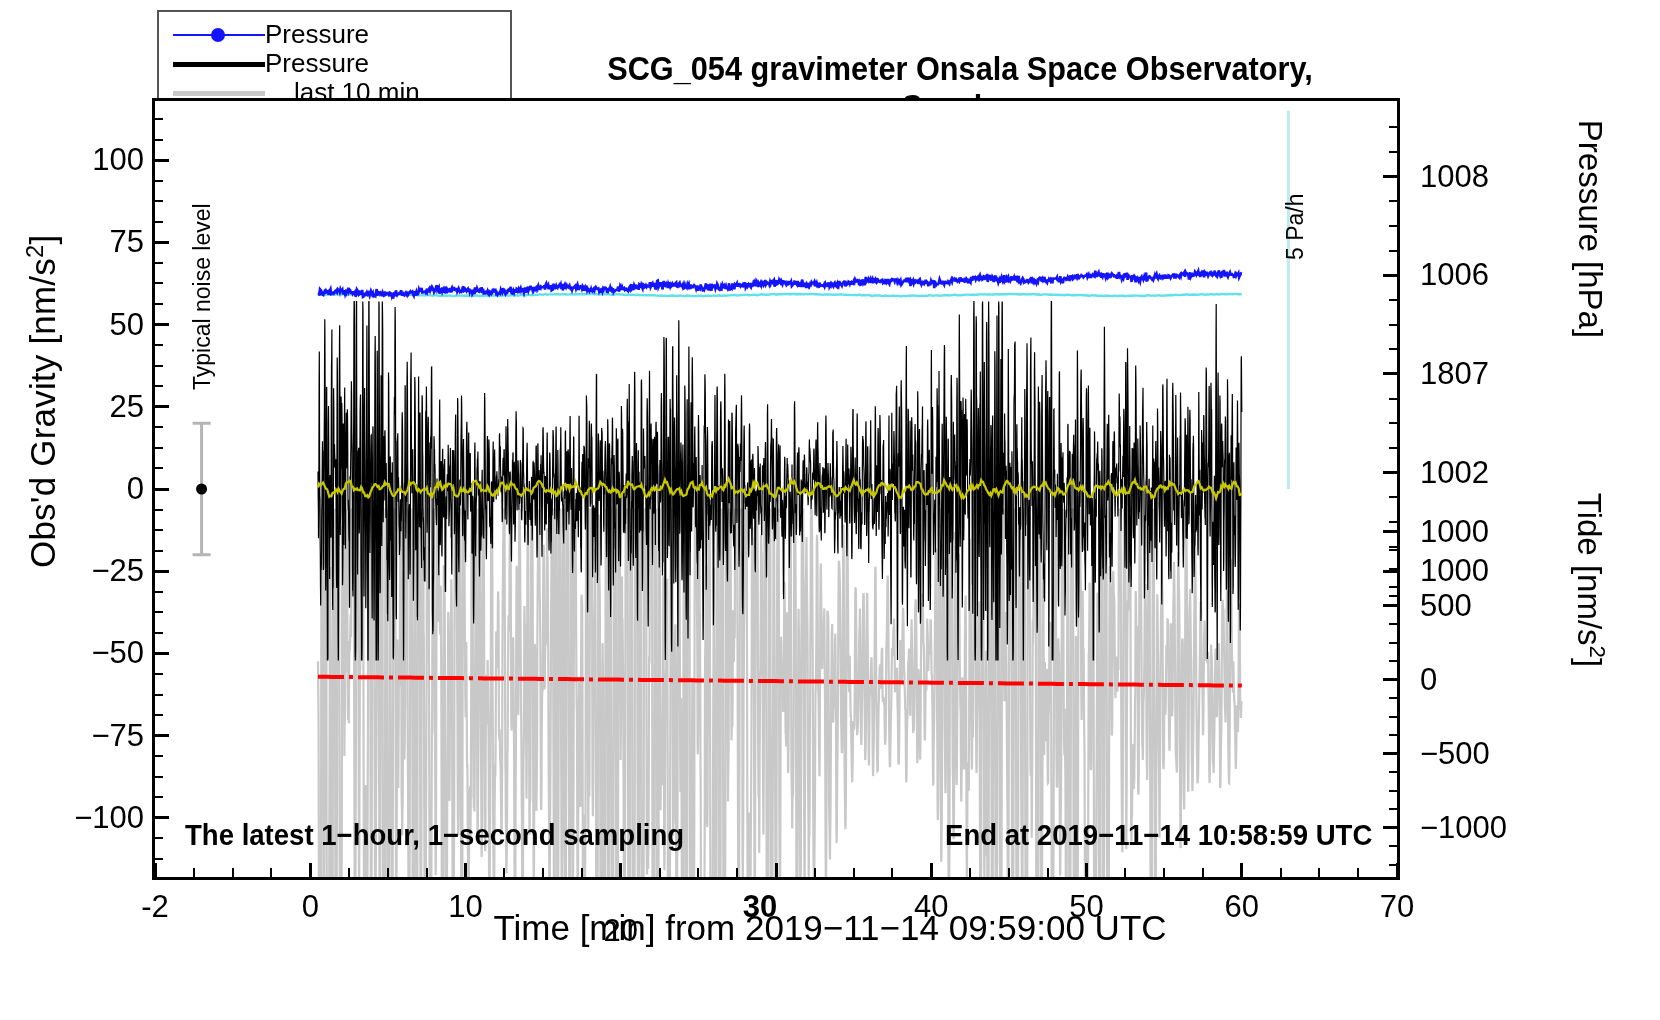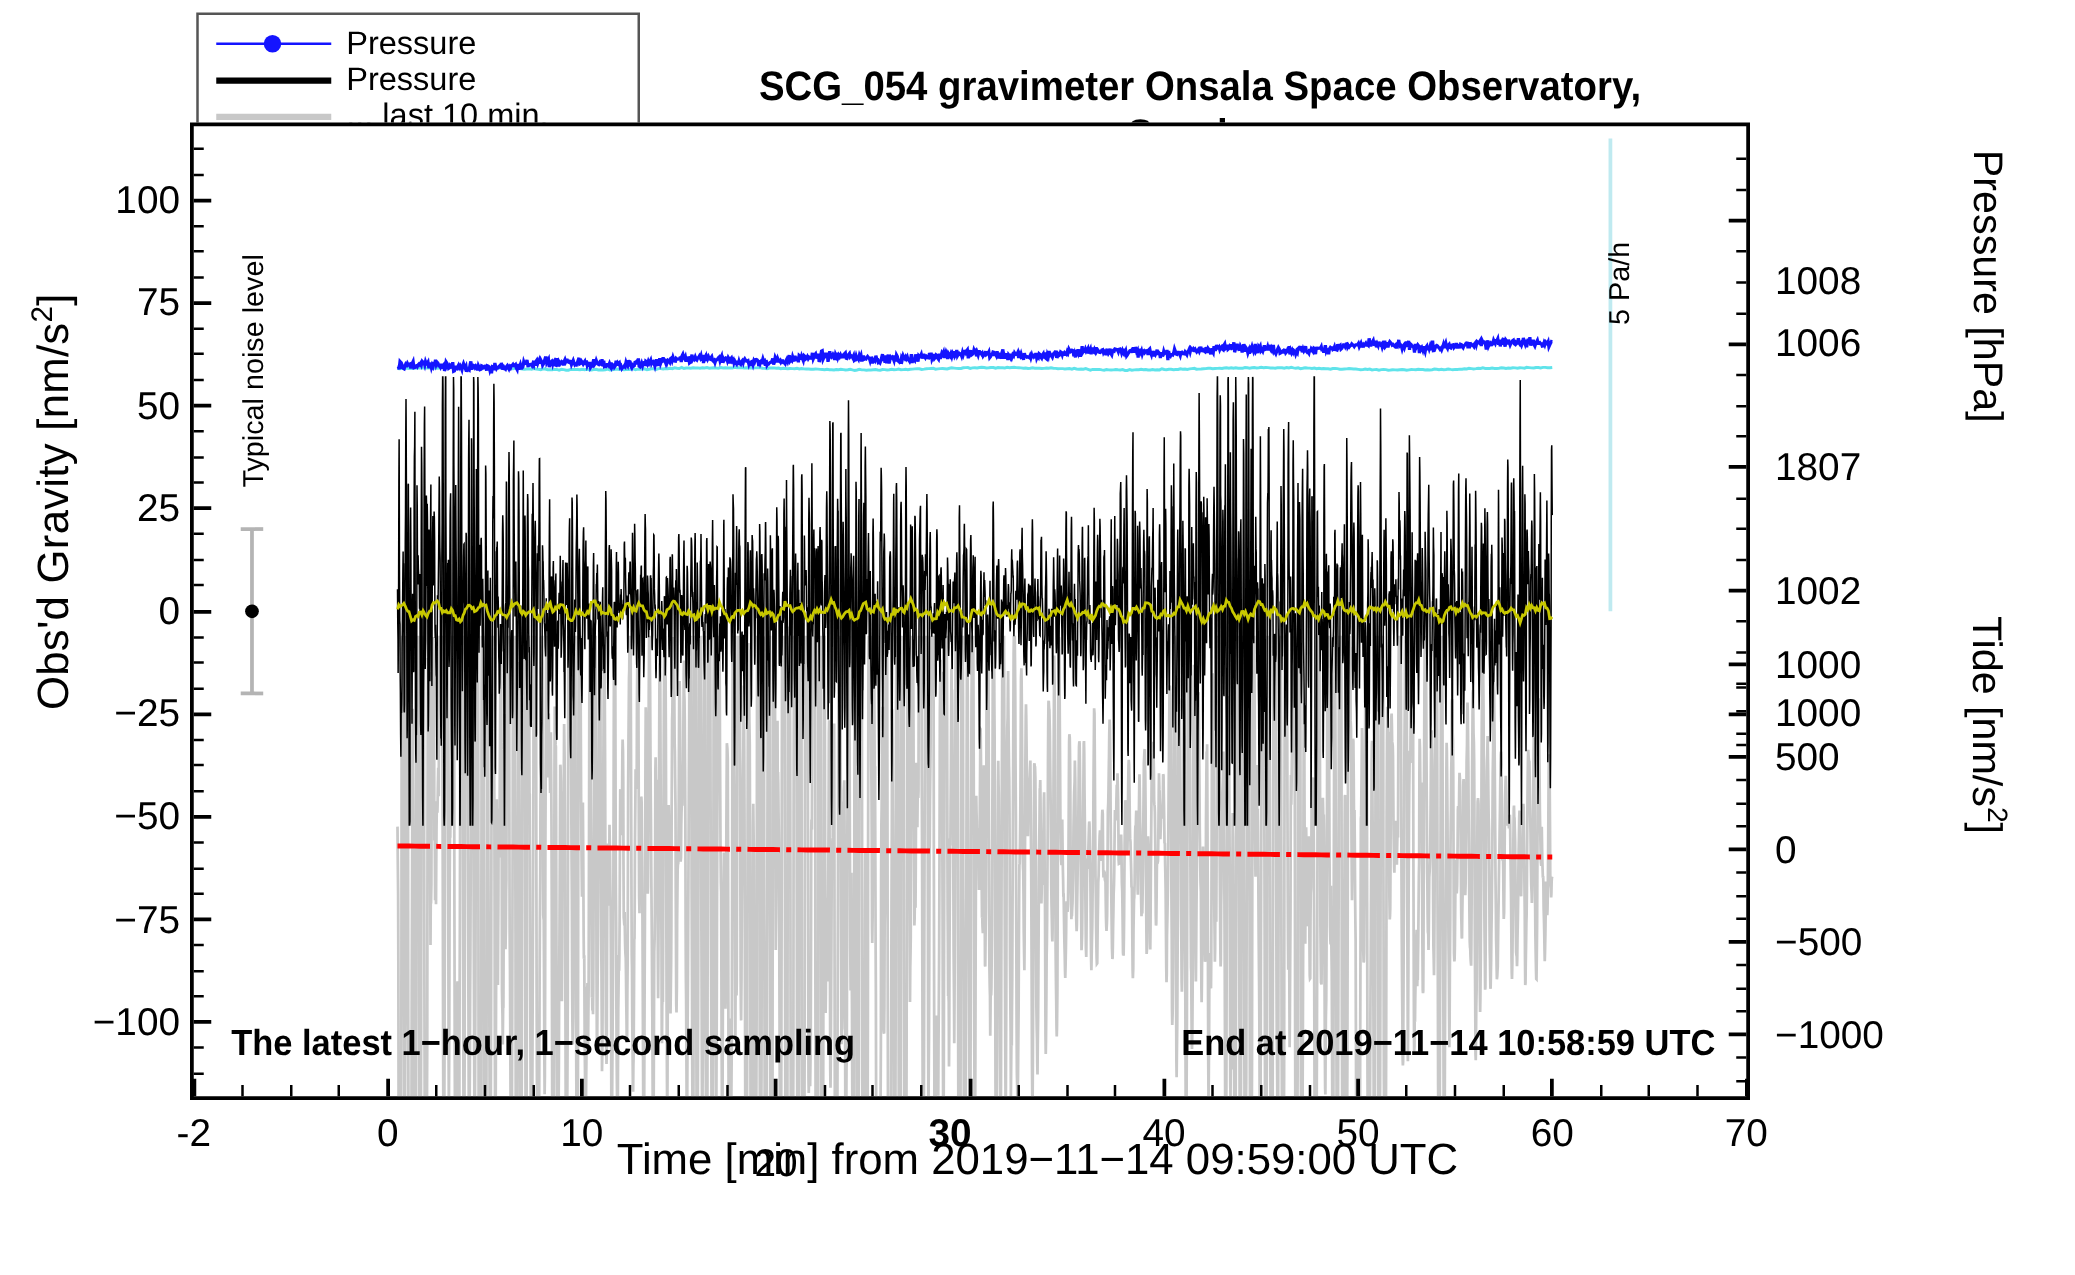--- a/index.html
+++ b/index.html
@@ -43,21 +43,21 @@
   #legend{
     position:absolute;left:157px;top:10px;width:355px;height:160px;
     border:2px solid #555;background:#fff;box-sizing:border-box;
     padding:8px 0 0 14px;
   }
   .leg-row{display:flex;align-items:center;height:29px;}
   .leg-sym{width:92px;height:20px;position:relative;flex:0 0 92px;}
   .leg-line{position:absolute;left:0;top:9px;width:92px;height:2px;}
   .leg-line.thick{height:5px;top:8px;}
   .leg-dot{position:absolute;left:38px;top:3px;width:14px;height:14px;border-radius:50%;}
-  .leg-lab{font-size:26px;margin-left:12px;white-space:nowrap;}
+  .leg-lab{font-size:26px;white-space:nowrap;}
 
   
   #chart-title{
     position:absolute;left:520px;top:50px;width:880px;text-align:center;
     font-size:33px;font-weight:bold;font-stretch:condensed;
     font-family:"Liberation Sans Narrow","Liberation Sans",sans-serif;
     transform:scaleX(.93);transform-origin:center;
   }
 
   
@@ -231,21 +231,21 @@
     <div class="tick" style="left: 969.062px; top: 868px; width: 2px; height: 9px;"></div>
     <div class="tick" style="left: 1007.88px; top: 868px; width: 2px; height: 9px;"></div>
     <div class="tick" style="left: 1046.69px; top: 868px; width: 2px; height: 9px;"></div>
     <div class="tick" style="left: 1124.31px; top: 868px; width: 2px; height: 9px;"></div>
     <div class="tick" style="left: 1163.12px; top: 868px; width: 2px; height: 9px;"></div>
     <div class="tick" style="left: 1201.94px; top: 868px; width: 2px; height: 9px;"></div>
     <div class="tick" style="left: 1279.56px; top: 868px; width: 2px; height: 9px;"></div>
     <div class="tick" style="left: 1318.38px; top: 868px; width: 2px; height: 9px;"></div>
     <div class="tick" style="left: 1357.19px; top: 868px; width: 2px; height: 9px;"></div>
     <div class="tick" style="left: 1383px; top: 175.127px; width: 14px; height: 3px;"></div>
-    <div class="ytick-r" style="top: 160.627px; margin-top: 48px;">1008</div>
+    <div class="ytick-r" style="top: 160.627px;">1008</div>
     <div class="tick" style="left: 1383px; top: 273.771px; width: 14px; height: 3px;"></div>
     <div class="ytick-r" style="top: 259.271px;">1006</div>
     <div class="tick" style="left: 1383px; top: 372.415px; width: 14px; height: 3px;"></div>
     <div class="ytick-r" style="top: 357.915px;">1807</div>
     <div class="tick" style="left: 1383px; top: 471.059px; width: 14px; height: 3px;"></div>
     <div class="ytick-r" style="top: 456.559px;">1002</div>
     <div class="tick" style="left: 1383px; top: 569.703px; width: 14px; height: 3px;"></div>
     <div class="ytick-r" style="top: 555.203px;">1000</div>
     <div class="tick" style="left: 1389px; top: 594.864px; width: 8px; height: 2px;"></div>
     <div class="tick" style="left: 1389px; top: 545.542px; width: 8px; height: 2px;"></div>

